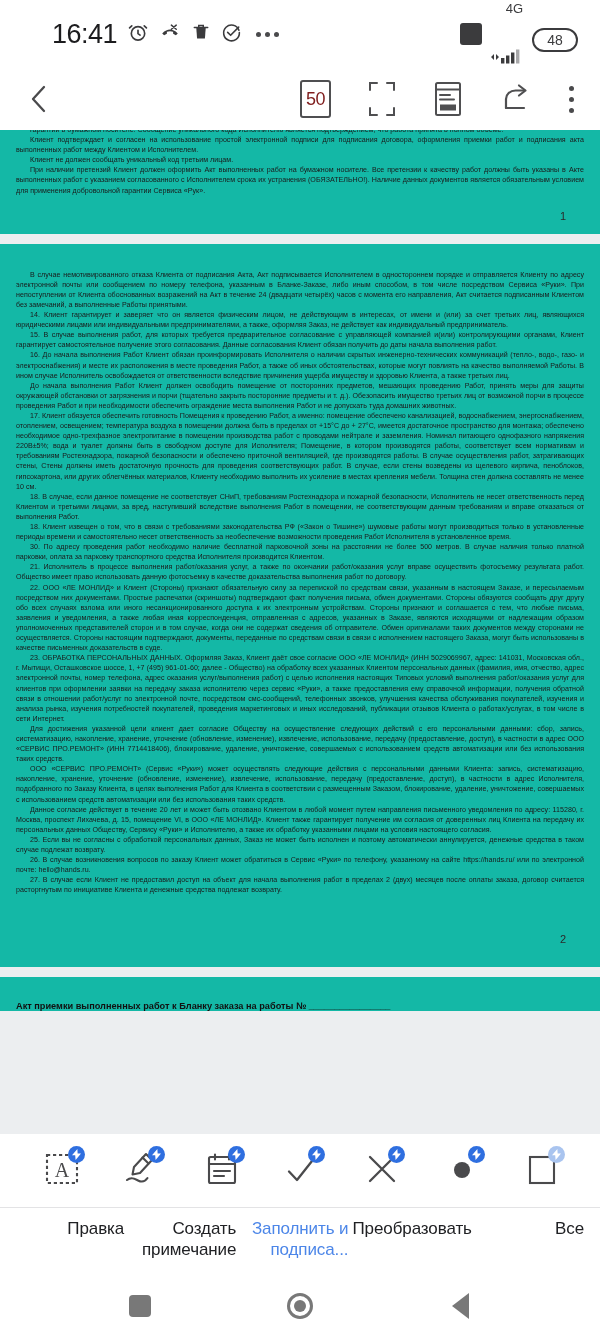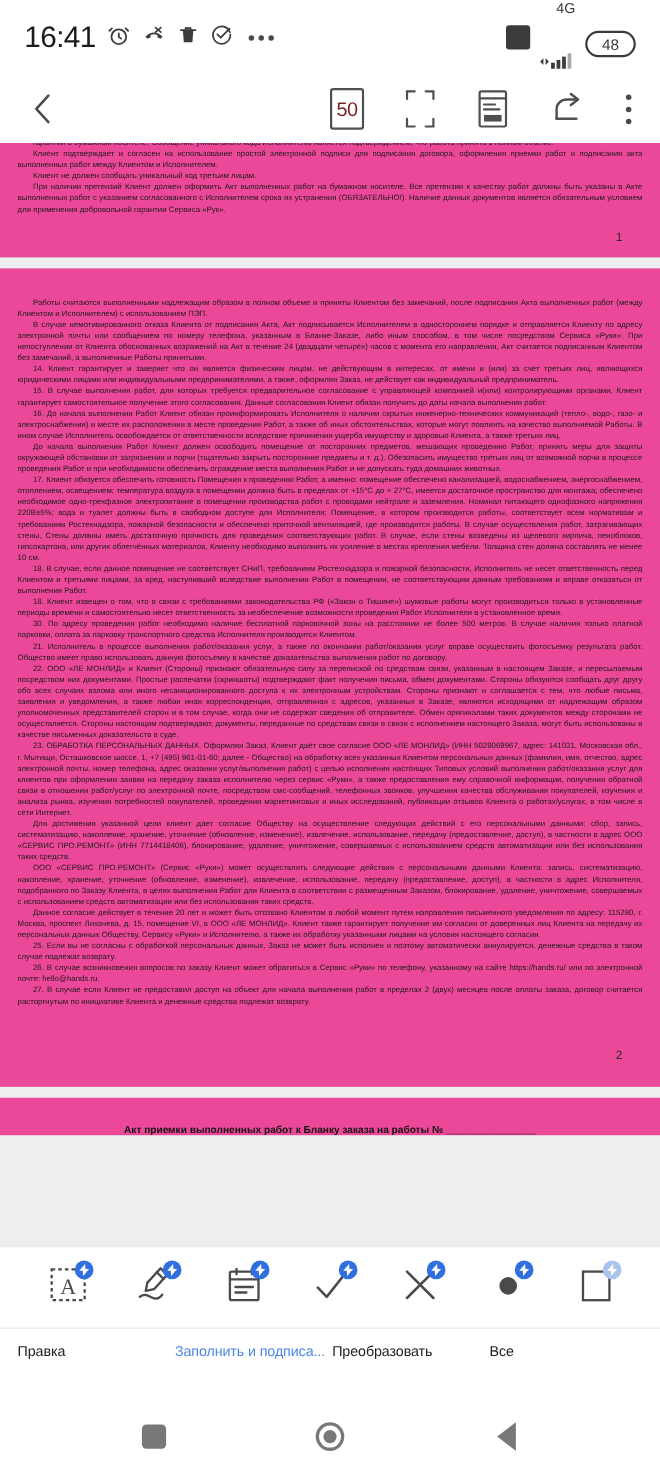--- a/index.html
+++ b/index.html
@@ -16,21 +16,21 @@
     display: flex; flex-direction: column;
   }
 
   
   .statusbar {
     height: 68px; flex: 0 0 68px;
     background: #ffffff;
     display: flex; align-items: center;
     padding: 0 22px;
   }
-  .sb-left { display: flex; align-items: center; gap: 10px; }
+  .sb-left { display: flex; align-items: center; gap: 10px; margin-left: 30px; }
   .sb-time {
     font-size: 27px; font-weight: 500; color: #1c1c1e;
     letter-spacing: -0.5px; line-height: 1;
   }
   .sb-right { margin-left: auto; display: flex; align-items: center; gap: 9px; }
   .sb-icon { display: block; }
   .volte-box {
     width: 22px; height: 22px; background: #3b3b3d; border-radius: 3px;
     color: #fff; font-size: 8px; font-weight: 700; line-height: 9px;
     display: flex; flex-direction: column; align-items: center; justify-content: center;
@@ -65,21 +65,21 @@
   .dots-v i { width: 5px; height: 5px; border-radius: 50%; background: #4a4a4c; display: block; }
 
   
   .doc-area {
     flex: 1 1 auto;
     background: #eceef0;
     overflow: hidden;
     position: relative;
   }
   .page {
-    background: #ec4899;
+    background: #14b8a6;
     padding: 0 16px;
     position: relative;
   }
   .page-gap { height: 10px; background: #eceef0; }
   .doc-p {
     font-family: "Liberation Sans", sans-serif;
     font-size: 7.1px;
     line-height: 10.1px;
     color: #1a1a1a;
     text-align: justify;
@@ -87,21 +87,21 @@
     margin: 0;
     letter-spacing: 0.02px;
   }
   .doc-p.clipped-top { margin-top: -5px; }
   .pagenum {
     font-size: 11px; color: #2a2a2a; text-align: right;
     padding-right: 18px;
   }
   .act-title {
     font-size: 9.2px; font-weight: bold; color: #111;
-    text-align: center; padding-top: 2px;
+    text-align: left; padding-top: 2px;
   }
 
   
   .toolstrip {
     flex: 0 0 74px; height: 74px;
     background: #ffffff;
     display: flex; align-items: center;
     padding: 0 18px 0 22px;
     border-bottom: 1px solid #e3e3e5;
   }
@@ -121,22 +121,22 @@
   .tool-glyph { color: #4a4a4c; display: block; }
 
   
   .tabs {
     flex: 0 0 72px; height: 72px;
     background: #ffffff;
     display: flex; align-items: flex-start;
     padding: 10px 14px 0 14px;
   }
   .tab {
-    flex: 1 1 0; text-align: left; cursor: pointer;
-    font-size: 13px; line-height: 21px; color: #202124;
+    flex: 1 1 0; text-align: right; cursor: pointer;
+    font-size: 17px; line-height: 21px; color: #202124;
     padding: 0 2px; letter-spacing: -0.1px;
   }
   .tab.active { color: #4c86e8; }
 
   
   .navbar {
     flex: 0 0 52px; height: 52px;
     background: #ffffff;
     display: flex; align-items: center; justify-content: space-around;
     padding: 0 60px;
@@ -278,21 +278,20 @@
       <p class="doc-p clipped-top">гарантии в бумажном носителе. Сообщение уникального кода Исполнителю является подтверждением, что работа принята в полном объёме.</p>
       <p class="doc-p">Клиент подтверждает и согласен на использование простой электронной подписи для подписания договора, оформления приемки работ и подписания акта выполненных работ между Клиентом и Исполнителем.</p>
       <p class="doc-p">Клиент не должен сообщать уникальный код третьим лицам.</p>
       <p class="doc-p">При наличии претензий Клиент должен оформить Акт выполненных работ на бумажном носителе. Все претензии к качеству работ должны быть указаны в Акте выполненных работ с указанием согласованного с Исполнителем срока их устранения (ОБЯЗАТЕЛЬНО!). Наличие данных документов является обязательным условием для применения добровольной гарантии Сервиса «Рук».</p>
       <div class="pagenum" style="padding-top:14px;padding-bottom:12px;">1</div>
     </div>
 
     <div class="page-gap"></div>
 
     <div class="page" style="padding-top:26px;">
-      <p class="doc-p">Работы считаются выполненными надлежащим образом в полном объеме и приняты Клиентом без замечаний, после подписания Акта выполненных работ (между Клиентом и Исполнителем) с использованием ПЭП.</p>
       <p class="doc-p">В случае немотивированного отказа Клиента от подписания Акта, Акт подписывается Исполнителем в одностороннем порядке и отправляется Клиенту по адресу электронной почты или сообщением по номеру телефона, указанным в Бланке-Заказе, либо иным способом, в том числе посредством Сервиса «Руки». При непоступлении от Клиента обоснованных возражений на Акт в течение 24 (двадцати четырёх) часов с момента его направления, Акт считается подписанным Клиентом без замечаний, а выполненные Работы принятыми.</p>
       <p class="doc-p">14. Клиент гарантирует и заверяет что он является физическим лицом, не действующим в интересах, от имени и (или) за счет третьих лиц, являющихся юридическими лицами или индивидуальными предпринимателями, а также, оформляя Заказ, не действует как индивидуальный предприниматель.</p>
       <p class="doc-p">15. В случае выполнения работ, для которых требуется предварительное согласование с управляющей компанией и(или) контролирующими органами, Клиент гарантирует самостоятельное получение этого согласования. Данные согласования Клиент обязан получить до даты начала выполнения работ.</p>
       <p class="doc-p">16. До начала выполнения Работ Клиент обязан проинформировать Исполнителя о наличии скрытых инженерно-технических коммуникаций (тепло-, водо-, газо- и электроснабжения) и месте их расположения в месте проведения Работ, а также об иных обстоятельствах, которые могут повлиять на качество выполняемой Работы. В ином случае Исполнитель освобождается от ответственности вследствие причинения ущерба имуществу и здоровью Клиента, а также третьих лиц.</p>
       <p class="doc-p">До начала выполнения Работ Клиент должен освободить помещение от посторонних предметов, мешающих проведению Работ, принять меры для защиты окружающей обстановки от загрязнения и порчи (тщательно закрыть посторонние предметы и т. д.). Обезопасить имущество третьих лиц от возможной порчи в процессе проведения Работ и при необходимости обеспечить ограждение места выполнения Работ и не допускать туда домашних животных.</p>
       <p class="doc-p">17. Клиент обязуется обеспечить готовность Помещения к проведению Работ, а именно: помещение обеспечено канализацией, водоснабжением, энергоснабжением, отоплением, освещением; температура воздуха в помещении должна быть в пределах от +15°С до + 27°С, имеется достаточное пространство для монтажа; обеспечено необходимое одно-трехфазное электропитание в помещении производства работ с проводами нейтрале и заземления. Номинал питающего однофазного напряжения 220В±5%; вода и туалет должны быть в свободном доступе для Исполнителя; Помещение, в котором производятся работы, соответствует всем нормативам и требованиям Ростехнадзора, пожарной безопасности и обеспечено приточной вентиляцией, где производятся работы. В случае осуществления работ, затрагивающих стены, Стены должны иметь достаточную прочность для проведения соответствующих работ. В случае, если стены возведены из щелевого кирпича, пеноблоков, гипсокартона, или других облегчённых материалов, Клиенту необходимо выполнить их усиление в местах крепления мебели. Толщина стен должна составлять не менее 10 см.</p>
       <p class="doc-p">18. В случае, если данное помещение не соответствует СНиП, требованиям Ростехнадзора и пожарной безопасности, Исполнитель не несет ответственность перед Клиентом и третьими лицами, за вред, наступивший вследствие выполнения Работ в помещении, не соответствующим данным требованиям и вправе отказаться от выполнения Работ.</p>
       <p class="doc-p">18. Клиент извещен о том, что в связи с требованиями законодательства РФ («Закон о Тишине») шумовые работы могут производиться только в установленные периоды времени и самостоятельно несет ответственность за необеспечение возможности проведения Работ Исполнителя в установленное время.</p>
       <p class="doc-p">30. По адресу проведения работ необходимо наличие бесплатной парковочной зоны на расстоянии не более 500 метров. В случае наличия только платной парковки, оплата за парковку транспортного средства Исполнителя производится Клиентом.</p>
       <p class="doc-p">21. Исполнитель в процессе выполнения работ/оказания услуг, а также по окончании работ/оказания услуг вправе осуществить фотосъемку результата работ. Общество имеет право использовать данную фотосъемку в качестве доказательства выполнения работ по договору.</p>
@@ -409,20 +408,21 @@
       <span class="badge">
         <svg width="9" height="11" viewBox="0 0 9 11">
             <path d="M5.4 0 0 6.2h3.2L3.6 11 9 4.6H5.6z" fill="#fff"></path>
           </svg>
       </span>
     </div>
   </div>
 
   <div class="tabs">
     <div class="tab">Правка</div>
+    <div class="tab">Создать примечание</div>
     <div class="tab active">Заполнить и подписа...</div>
     <div class="tab">Преобразовать</div>
     <div class="tab">Все</div>
   </div>
 
   <div class="navbar">
     <div class="nav-btn">
       <span class="nav-sq"></span>
     </div>
     <div class="nav-btn">

